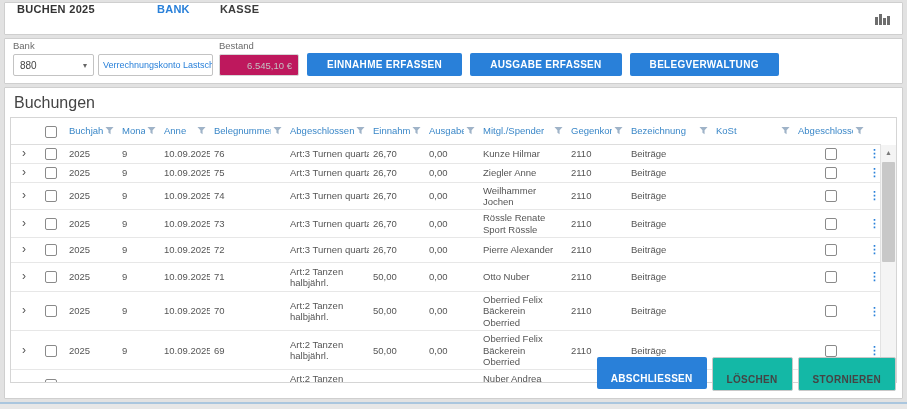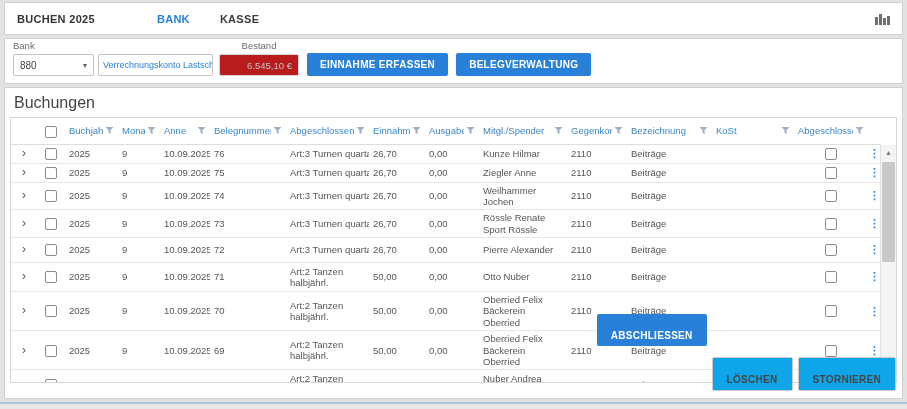--- a/index.html
+++ b/index.html
@@ -12,21 +12,21 @@
   }
   .app { padding: 2px 4px 0 4px; }
   .panel {
     background: #fff;
     border: 1px solid #cfcfcf;
     border-radius: 1px;
     margin-bottom: 3px;
   }
 
   
-  .header-panel { height: 33px; display: flex; align-items: center; padding: 0 12px; }
+  .header-panel { height: 33px; display: flex; padding: 0 12px; }
   .page-title { font-size: 11px; font-weight: bold; color: #333; letter-spacing: .3px; }
   .tabs { display: flex; gap: 30px; margin-left: 62px; }
   .tab { font-size: 11px; font-weight: bold; letter-spacing: .3px; color: #3c3c3c; cursor: pointer; }
   .tab.active { color: #2980d9; }
   .chart-icon { margin-left: auto; display: flex; align-items: center; }
 
   
   .toolbar-panel { height: 46px; display: flex; align-items: flex-end; padding: 5px 8px 7px 8px; }
   .field-group { display: flex; flex-direction: column; }
   .field-label { font-size: 9.5px; color: #6b6b6b; margin-bottom: 3px; }
@@ -35,28 +35,28 @@
     width: 81px; height: 22px; border: 1px solid #c3c3c3; border-radius: 2px;
     display: flex; align-items: center; justify-content: space-between;
     padding: 0 6px; font-size: 10px; color: #444; background: #fff; cursor: pointer;
   }
   .select-caret { font-size: 8px; color: #666; }
   .account-box {
     width: 115px; height: 22px; border: 1px solid #c3c3c3; border-radius: 2px;
     display: flex; align-items: center; padding: 0 4px; margin-left: 4px;
     font-size: 9px; color: #2980d9; white-space: nowrap; overflow: hidden;
   }
-  .bestand-group { margin-left: 6px; align-items: center; }
+  .bestand-group { margin-left: 6px; }
   .bestand-input {
     width: 80px; height: 22px; border: 1px solid #d6d6d6; border-radius: 2px;
-    background: #b91c1c; color: #c3c3c3; font-size: 9.5px; text-align: right;
+    background: #be185d; color: #c3c3c3; font-size: 9.5px; text-align: right;
     padding: 0 6px; font-family: "Liberation Sans", sans-serif;
   }
   .blue-btn {
-    height: 23px; margin-left: 8px; padding: 0 13px;
+    height: 23px; margin-left: 8px; padding: 0 20px;
     background: #2980d9; color: #fff; border: none; border-radius: 2px;
     font-size: 10px; font-weight: bold; letter-spacing: .3px; cursor: pointer;
     font-family: "Liberation Sans", sans-serif;
   }
 
   
   .main-panel { height: 312px; padding: 5px 3px 0 3px; position: relative; }
   .section-label { font-size: 16px; color: #444; margin: 1px 0 5px 6px; }
   .grid {
     position: relative; height: 266px; overflow: hidden;
@@ -104,21 +104,21 @@
   .vs-up { top: 1px; } .vs-down { bottom: 1px; }
   .vs-thumb { position: absolute; top: 17px; left: 1px; width: 13px; height: 100px; background: #c8c8c8; border-radius: 1px; cursor: grab; }
 
   
   .actions { position: absolute; right: 6px; bottom: 7px; display: flex; gap: 5px; }
   .action-btn {
     height: 23px; padding: 16px 14px; border-radius: 2px; font-size: 10px; font-weight: bold;
     letter-spacing: .3px; cursor: pointer; font-family: "Liberation Sans", sans-serif;
   }
   .action-btn.primary { background: #2980d9; color: #fff; border: none; }
-  .action-btn.secondary { background: #0ea5e9; color: #444; border: 1px solid #c9c9c9; margin-top: 43px; }
+  .action-btn.secondary { background: #14b8a6; color: #444; border: 1px solid #c9c9c9; }
 
   .window-strip { height: 7px; background: #e7e7e7; border-top: 2px solid #aac6de; }
 </style>
 </head>
 <body>
 
 <div class="app">
 
   <div class="panel header-panel">
     <span class="page-title">BUCHEN 2025</span>
@@ -149,20 +149,21 @@
         <div class="account-box">
           <span>Verrechnungskonto Lastschrift</span>
         </div>
       </div>
     </div>
     <div class="field-group bestand-group">
       <span class="field-label">Bestand</span>
       <input class="bestand-input" readonly="" value="6.545,10 €" style="">
     </div>
     <button class="blue-btn">EINNAHME ERFASSEN</button>
+    <button class="blue-btn">AUSGABE ERFASSEN</button>
     <button class="blue-btn">BELEGVERWALTUNG</button>
   </div>
 
   <div class="panel main-panel">
     <div class="section-label">Buchungen</div>
 
     <div class="grid">
       <table>
         <colgroup>
           <col class="c-exp">

